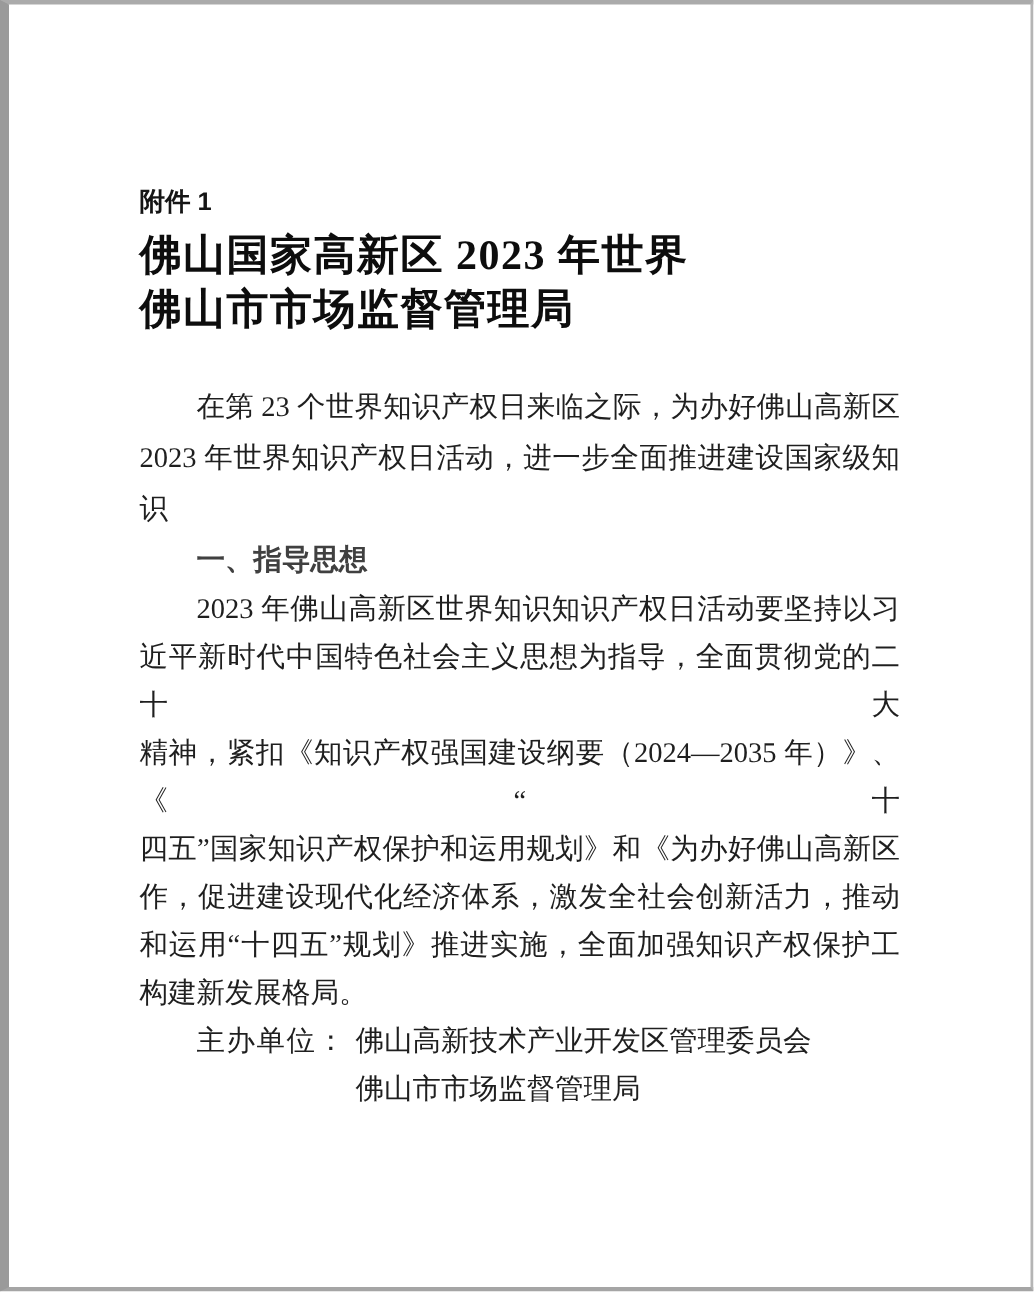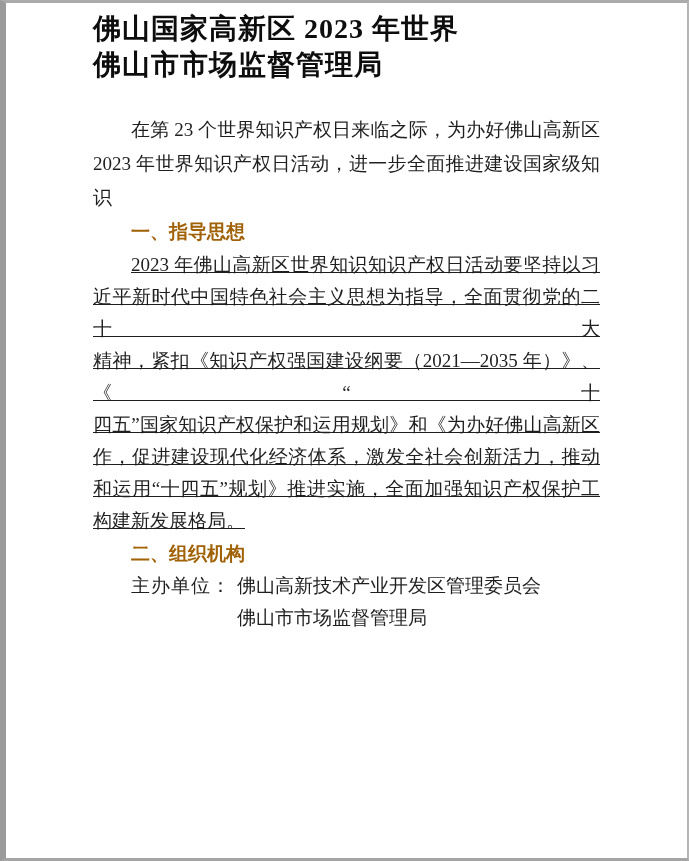--- a/index.html
+++ b/index.html
@@ -45,34 +45,34 @@
     letter-spacing: 1px;
   }
   .title .tline { display: block; }
   .para { margin: 0; }
   .intro { margin-top: 30px; }
   .bodyline {
     font-size: 19px;
     line-height: 34px;
     white-space: nowrap;
   }
-  .sec1 .bodyline { line-height: 32px; text-decoration: underline; }
+  .sec1 .bodyline { line-height: 32px; }
   .fill {
     white-space: normal;
     text-align: justify;
     text-align-last: justify;
   }
   .indent { padding-left: 38px; }
   .heading {
     font-family: "Liberation Sans", "DejaVu Sans", sans-serif;
     font-weight: bold;
     font-size: 19px;
     line-height: 34px;
     padding-left: 38px;
-    color: #a16207;
+    color: #404040;
   }
   .heading.h2 { line-height: 33px; }
   .org-block { padding-left: 38px; }
   .org-row { display: flex; align-items: flex-start; }
   .org-label {
     flex: none;
     font-size: 19px;
     line-height: 32px;
     letter-spacing: 1px;
   }
@@ -83,44 +83,44 @@
     white-space: nowrap;
     padding-left: 6px;
   }
 </style>
 </head>
 <body>
 
 <div class="page">
   <div class="content">
 
+    <div class="attachment">附件 1</div>
 
     <h1 class="title">
       <span class="tline">佛山国家高新区 2023 年世界</span>
       <span class="tline">佛山市市场监督管理局</span>
     </h1>
 
     <div class="para intro">
       <div class="bodyline indent fill">在第 23 个世界知识产权日来临之际，为办好佛山高新区</div>
       <div class="bodyline fill">2023 年世界知识产权日活动，进一步全面推进建设国家级知识</div>
     </div>
 
     <div class="heading h1">一、指导思想</div>
 
     <div class="para sec1">
       <div class="bodyline indent fill">2023 年佛山高新区世界知识知识产权日活动要坚持以习</div>
       <div class="bodyline fill">近平新时代中国特色社会主义思想为指导，全面贯彻党的二十大</div>
-      <div class="bodyline fill">精神，紧扣《知识产权强国建设纲要（2021—2035 年）》、《“十</div>
+      <div class="bodyline fill">精神，紧扣《知识产权强国建设纲要（2024—2035 年）》、《“十</div>
       <div class="bodyline fill">四五”国家知识产权保护和运用规划》和《为办好佛山高新区</div>
       <div class="bodyline fill">作，促进建设现代化经济体系，激发全社会创新活力，推动</div>
       <div class="bodyline fill">和运用“十四五”规划》推进实施，全面加强知识产权保护工</div>
       <div class="bodyline">构建新发展格局。</div>
     </div>
 
-    <div class="heading h2">二、组织机构</div>
 
     <div class="org-block">
 
       <div class="org-row">
         <span class="org-label">主办单位：</span>
         <div class="org-items">
           <div class="org-item">佛山高新技术产业开发区管理委员会</div>
           <div class="org-item">佛山市市场监督管理局</div>
         </div>
       </div>

